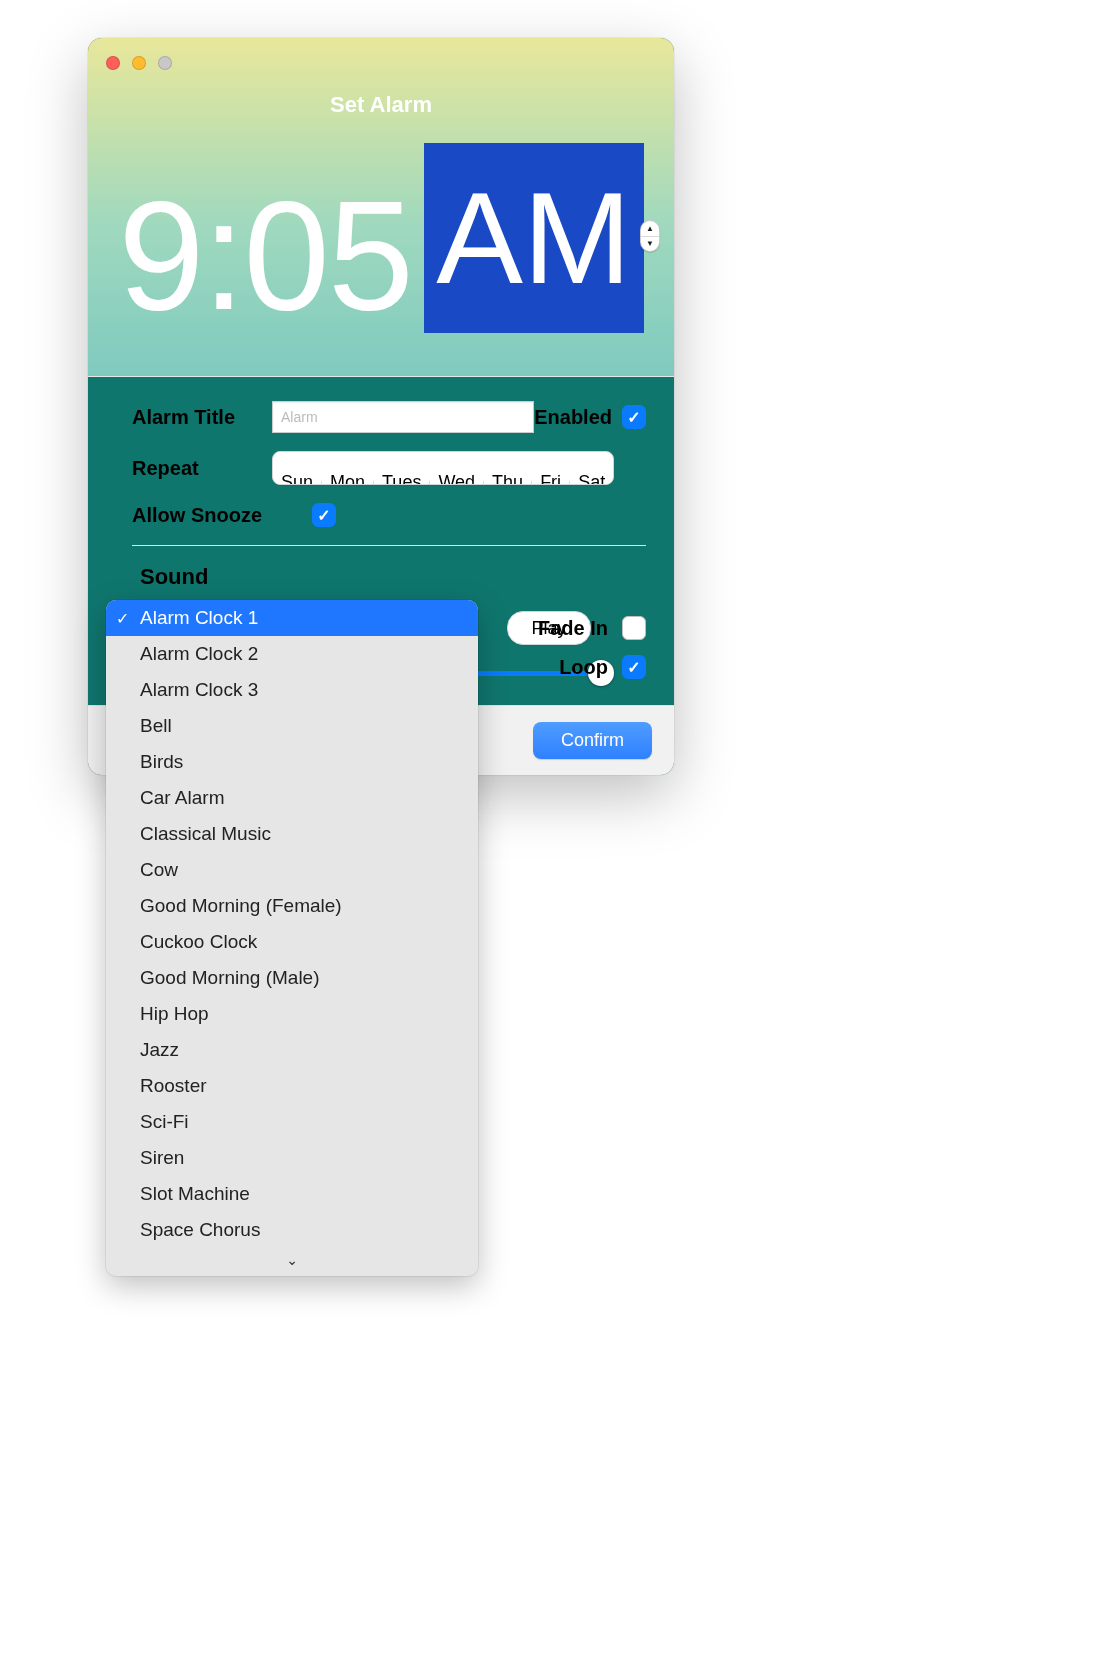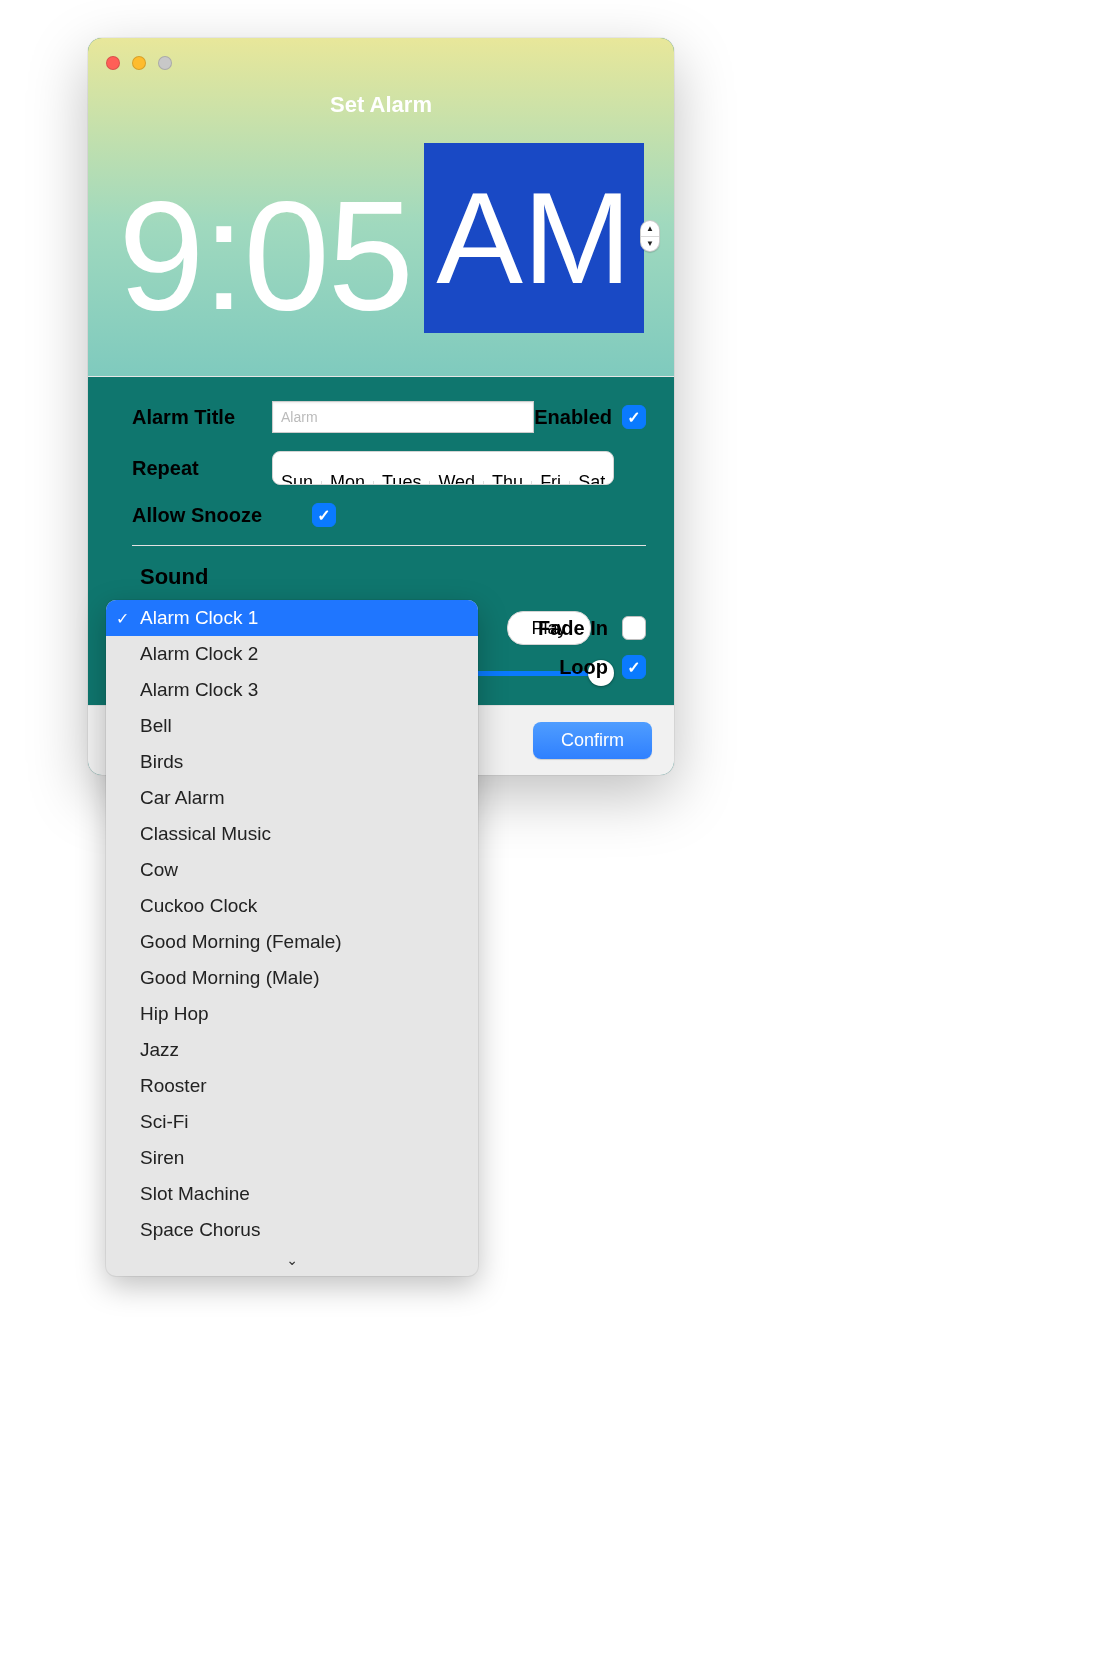--- a/index.html
+++ b/index.html
@@ -407,24 +407,24 @@
       <div class="dd-item">
         <span>Car Alarm</span>
       </div>
       <div class="dd-item">
         <span>Classical Music</span>
       </div>
       <div class="dd-item">
         <span>Cow</span>
       </div>
       <div class="dd-item">
+        <span>Good Morning (Female)</span>
+      </div>
+      <div class="dd-item">
         <span>Cuckoo Clock</span>
-      </div>
-      <div class="dd-item">
-        <span>Good Morning (Female)</span>
       </div>
       <div class="dd-item">
         <span>Good Morning (Male)</span>
       </div>
       <div class="dd-item">
         <span>Hip Hop</span>
       </div>
       <div class="dd-item">
         <span>Jazz</span>
       </div>

